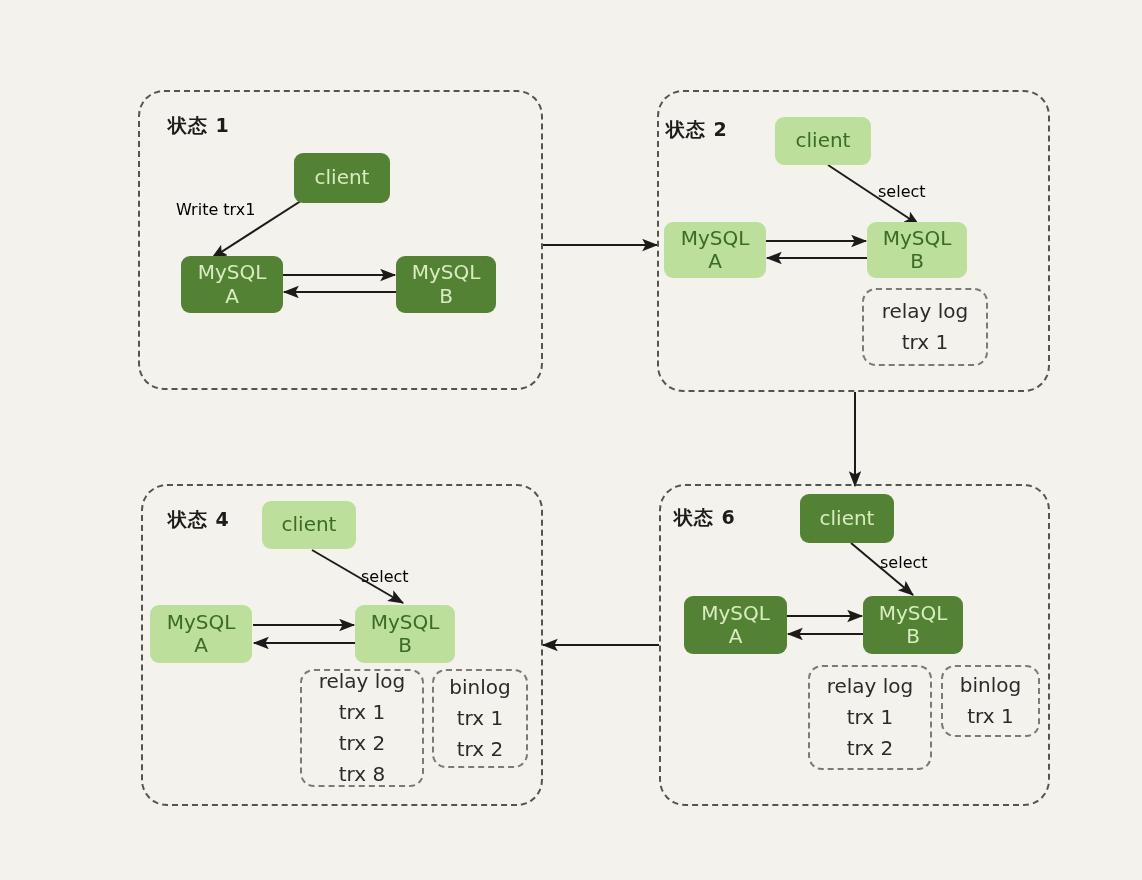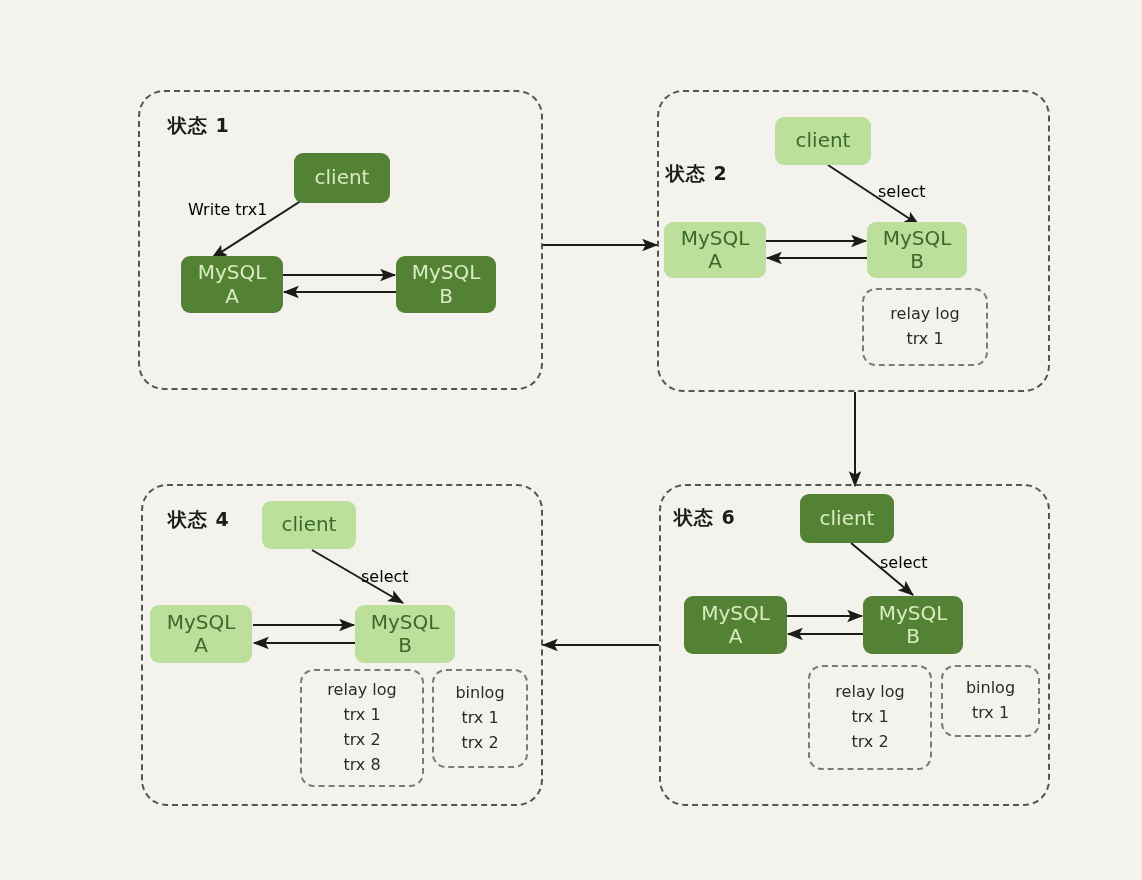--- a/index.html
+++ b/index.html
@@ -52,21 +52,21 @@
   .logbox{
     position:absolute;
     box-sizing:border-box;
     border:2px dashed #7b7a74;
     border-radius:14px;
     display:flex;
     flex-direction:column;
     align-items:center;
     justify-content:center;
     font-family:"DejaVu Sans", sans-serif;
-    font-size:16px;
+    font-size:20px;
     color:#2b2b28;
     line-height:1.55;
     background:transparent;
   }
 
   
   .edgelabel{
     position:absolute;
     font-family:"DejaVu Sans", sans-serif;
     font-size:16px;
@@ -123,24 +123,24 @@
   <div class="node dark" style="left:181px;top:256px;width:102px;height:57px;">
     <span>MySQL</span>
     <span class="l2">A</span>
   </div>
 
   <div class="node dark" style="left:396px;top:256px;width:100px;height:57px;">
     <span>MySQL</span>
     <span class="l2">B</span>
   </div>
 
-  <div class="edgelabel" style="left:188px;top:200px;">Write trx1</div>
+  <div class="edgelabel" style="left:176px;top:200px;">Write trx1</div>
 
   <div class="panel" style="left:657px;top:90px;width:393px;height:302px;"></div>
-  <div class="panel-label" style="left:666px;top:117px;margin-top:44px;">状态 2</div>
+  <div class="panel-label" style="left:666px;top:117px;">状态 2</div>
 
   <div class="node light" style="left:775px;top:117px;width:96px;height:48px;">
     <span>client</span>
   </div>
 
   <div class="node light" style="left:664px;top:222px;width:102px;height:56px;">
     <span>MySQL</span>
     <span class="l2">A</span>
   </div>
 

